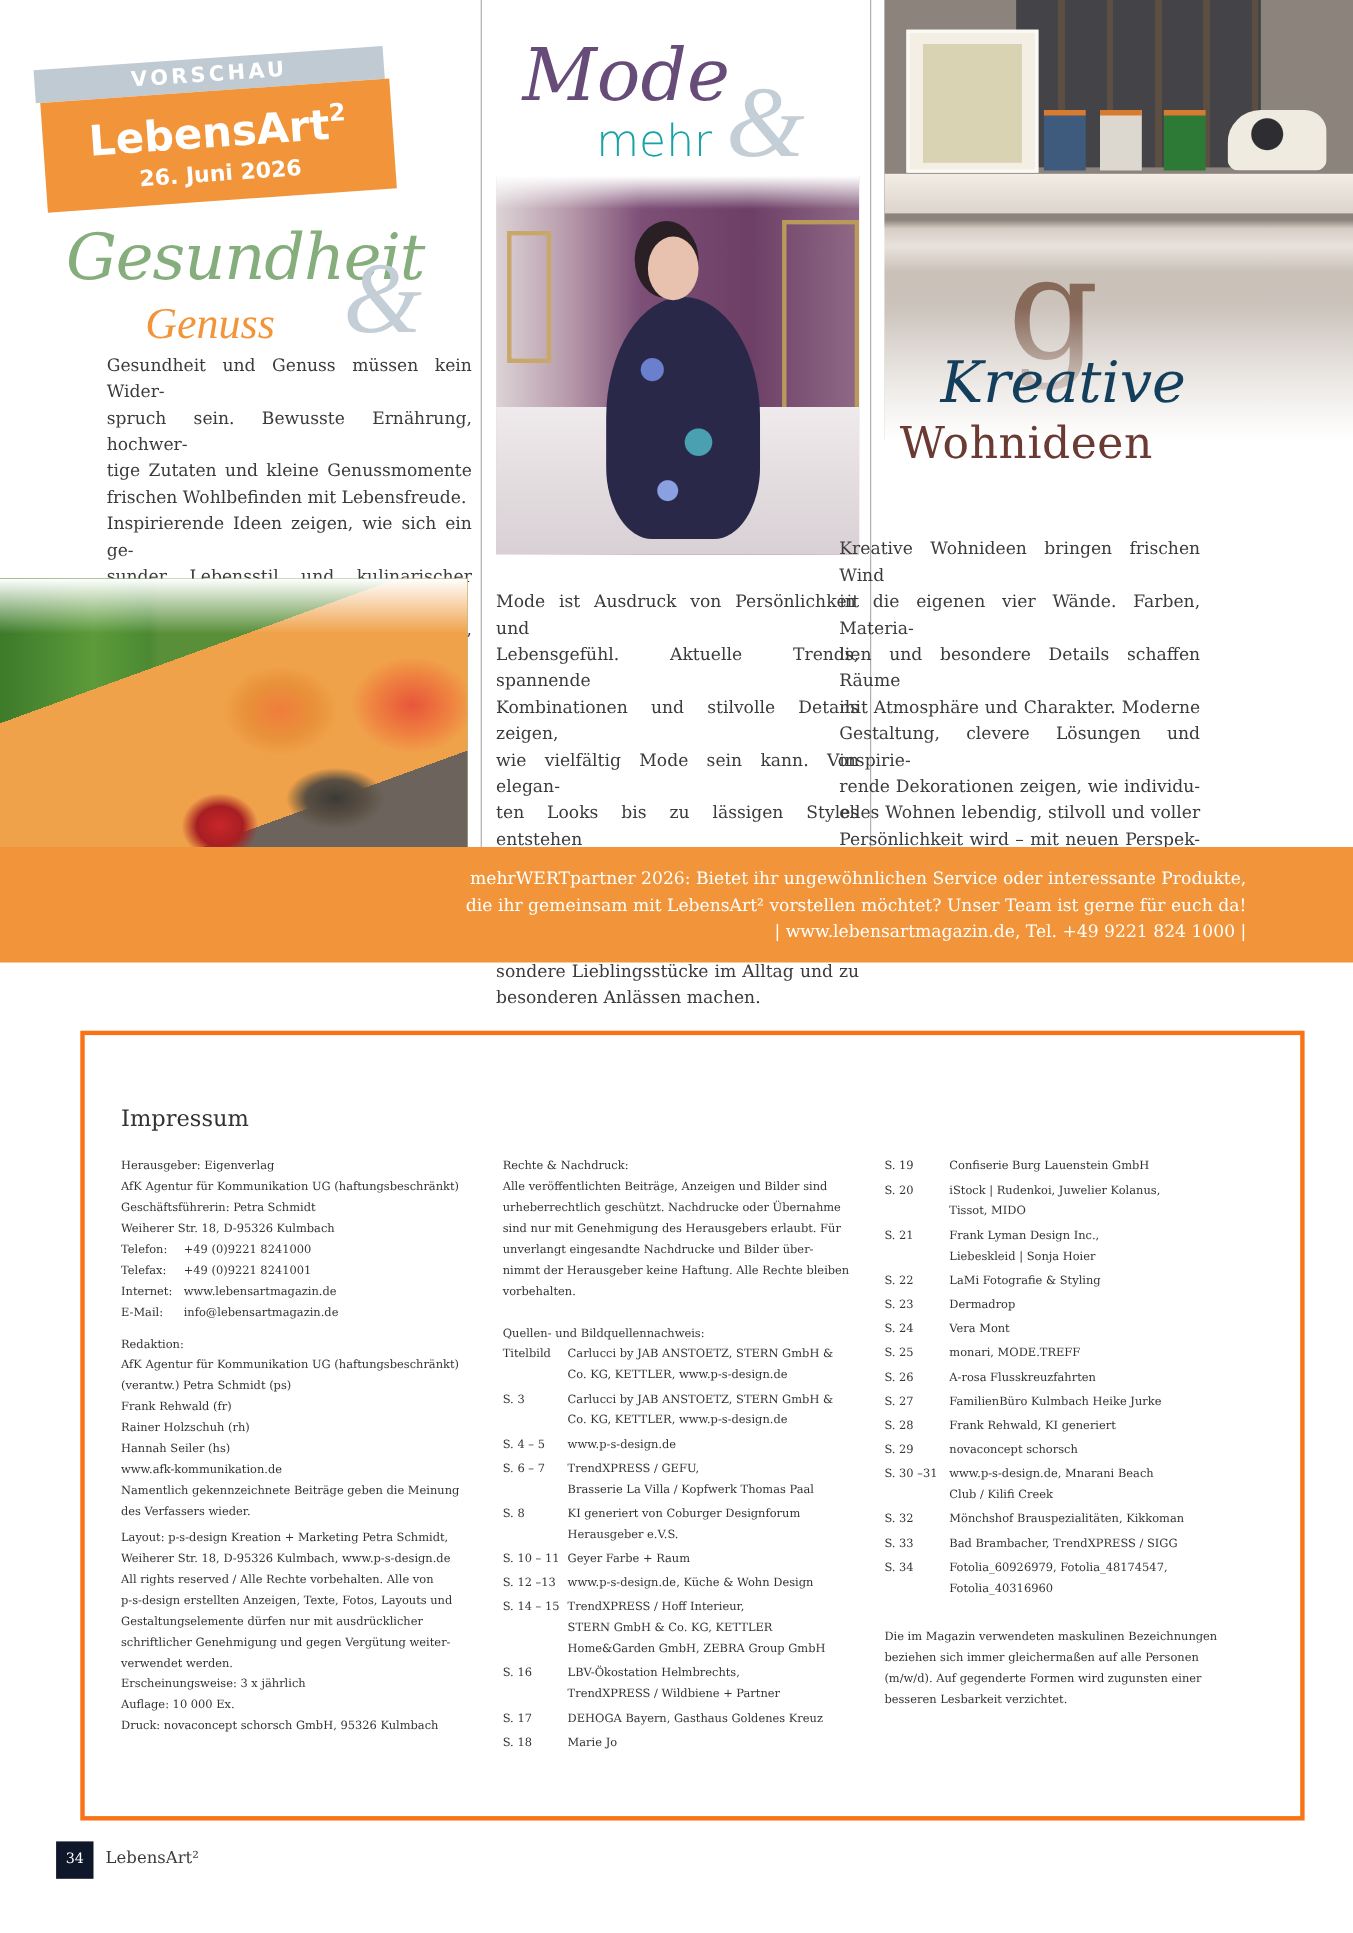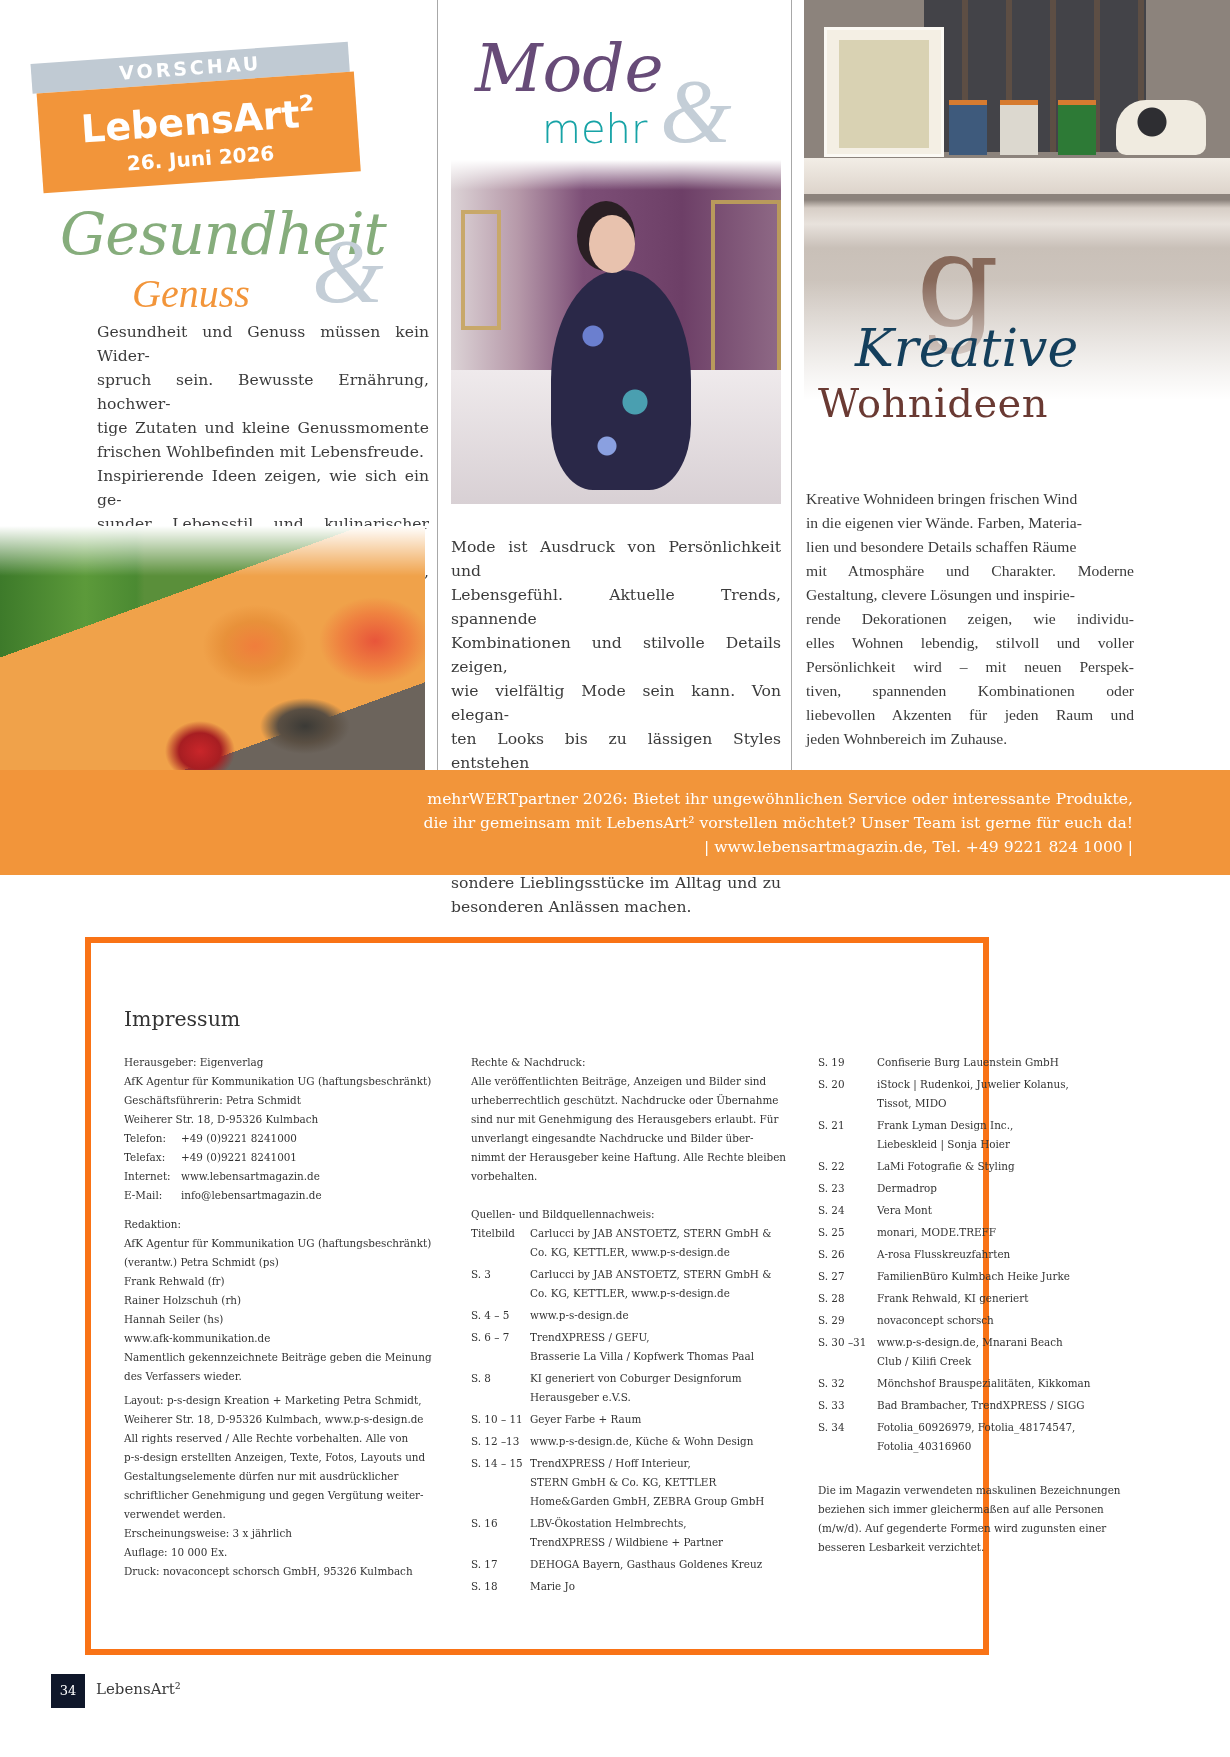--- a/index.html
+++ b/index.html
@@ -65,28 +65,28 @@
   .home-img .card .inner { position: absolute; left: 12px; top: 10px; right: 12px; bottom: 6px; background: #d9d2b3; }
   .home-img .spool { position: absolute; top: 100px; width: 38px; height: 55px; border-top: 5px solid #d67b30; }
   .home-img .cow { position: absolute; left: 312px; top: 100px; width: 90px; height: 55px; border-radius: 30px 20px 10px 10px; background: radial-gradient(circle at 40% 40%, #2e2e32 0 14px, transparent 15px), #f0ebe0; }
   .home-img .shelf { position: absolute; left: 0; top: 158px; width: 426px; height: 36px; background: linear-gradient(#f2ede6, #ddd4cb); }
   .home-img .letter-g { position: absolute; left: 112px; top: 215px; font-family: "DejaVu Serif", serif; font-size: 130px; color: #7c5a4a; opacity: .85; line-height: 1; }
   .home-img .fade { position: absolute; left: 0; bottom: 0; right: 0; height: 120px; background: linear-gradient(rgba(255,255,255,0), #fff); }
 
   .kreative { left: 855px; top: 318px; font-size: 52px; color: #143f5c; font-family: "DejaVu Serif", serif; font-style: italic; }
   .wohnideen { position: absolute; left: 818px; top: 380px; font-size: 40px; color: #6a3a33; font-family: "DejaVu Serif", serif; letter-spacing: 0.5px; }
 
-  .body-text.c3 { left: 806px; top: 487px; width: 328px; font-family: Liberation Serif, serif; }
+  .body-text.c3 { left: 763px; top: 487px; width: 328px; }
 
   
   .partner-banner { position: absolute; left: 0; top: 770px; width: 1230px; height: 105px; background: #f2953a; color: #fff; text-align: right; padding: 17px 97px 0 0; font-family: "DejaVu Serif", serif; font-size: 15.6px; line-height: 24px; }
   .partner-banner div { white-space: nowrap; }
 
   
-  .imprint { position: absolute; left: 85px; top: 937px; width: 904px; height: 718px; border: 6px solid #f97316; }
+  .imprint { position: absolute; left: 73px; top: 937px; width: 1113px; height: 718px; border: 4px solid #f97316; }
   .imprint h2 { position: absolute; left: 33px; top: 64px; font-family: "DejaVu Serif", serif; font-weight: normal; font-size: 20.5px; color: #333; }
   .icol { position: absolute; top: 110px; font-family: "DejaVu Serif", serif; font-size: 10.4px; line-height: 19px; color: #333; }
   .icol p { white-space: nowrap; }
   .icol .gap { height: 5px; }
   .icol .kv { display: flex; }
   .icol .kv .k { width: 57px; flex: none; }
   .icol .src { display: flex; margin-bottom: 3px; }
   .icol .src .k { width: 59px; flex: none; }
   .icol .src .v p { white-space: nowrap; }
   .icol.a { left: 33px; width: 320px; }

